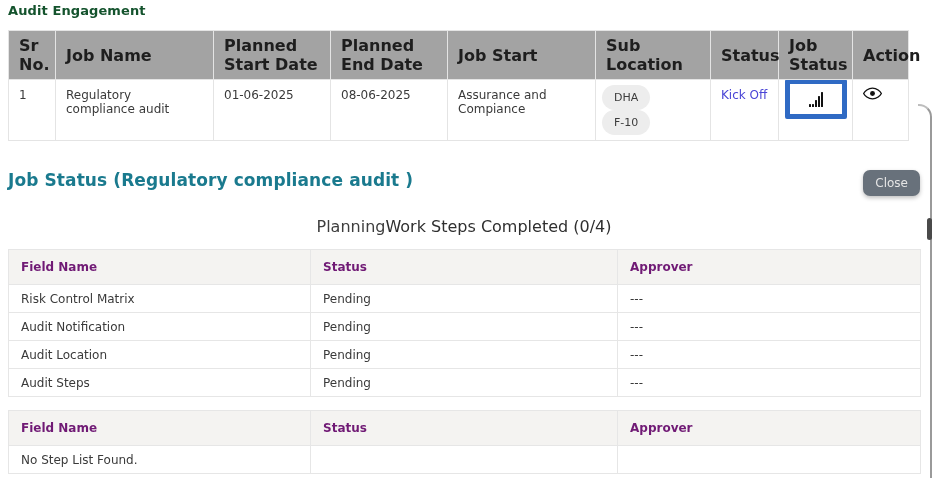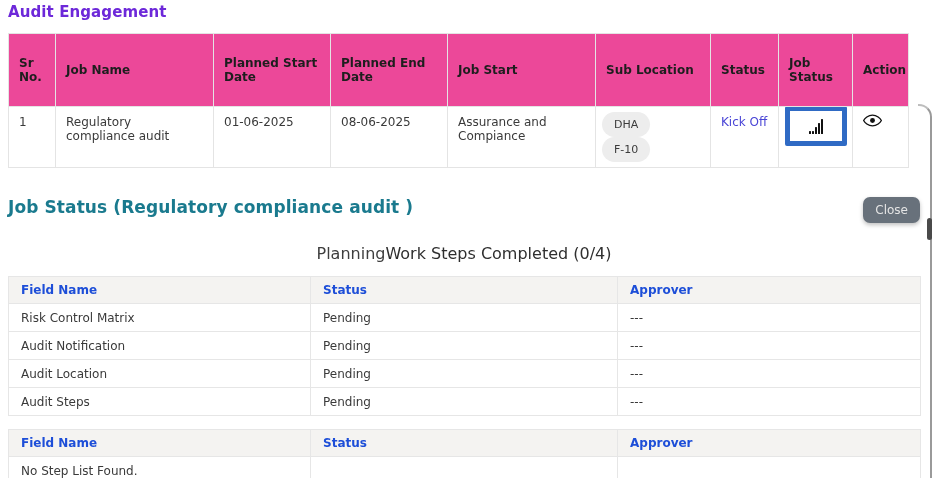--- a/index.html
+++ b/index.html
@@ -6,31 +6,31 @@
   html,body { background:#ffffff; }
   body {
     width:939px; height:478px; position:relative; overflow:hidden;
     font-family:"DejaVu Sans","Liberation Sans",sans-serif;
     color:#3a3a3a;
   }
   .page { position:absolute; left:8px; top:0; width:924px; }
 
   
   .page-title {
-    font-size:15px; font-weight:bold; color:#6d28d9;
+    font-size:13px; font-weight:bold; color:#14532d;
     margin:3px 0 12px 0; letter-spacing:0.1px;
   }
 
   
   table { border-collapse:collapse; table-layout:fixed; background:#fff; }
   .eng-table { width:900px; font-size:12px; }
   .eng-table th, .eng-table td { border:1px solid #e4e4e4; text-align:left; overflow:visible; }
   .eng-table th {
-    background:#ec4899; font-weight:bold; color:#1e1e1e;
-    height:28px; padding:22px 10px; font-size:12px;
+    background:#a3a3a3; font-weight:bold; color:#1e1e1e;
+    height:28px; padding:5px 10px; font-size:16px;
   }
   .eng-table td { height:38px; padding:8px 10px; vertical-align:top; color:#3a3a3a; }
   td.cell-subloc { padding:5px 6px; }
   td.cell-jobstatus { padding:0 6px; }
   td.cell-action { padding:7px 10px; }
 
   .pill {
     display:inline-block; background:#ededed; color:#3c3c3c;
     border-radius:14px; padding:6px 12px; font-size:11px; margin-right:5px;
   }
@@ -66,22 +66,22 @@
     width:912px; display:flex; justify-content:center; align-items:baseline;
   }
   .sec-head.first { margin-top:21px; }
   .sec-head.second { margin-top:16px; }
   .sec-title { font-size:16px; color:#3e3e3e; }
   .sec-steps { font-size:16px; color:#2f2f2f; }
 
   .steps-table { width:912px; font-size:12px; margin-top:13px; }
   .steps-table th, .steps-table td { border:1px solid #e6e6e6; text-align:left; }
   .steps-table th {
-    background:#f4f3f1; font-weight:bold; color:#1d4ed8;
-    height:27px; padding:5px 12px;margin-top:26px;
+    background:#f4f3f1; font-weight:bold; color:#701a75;
+    height:35px; padding:5px 12px;margin-top:26px;
   }
   .steps-table td { height:28px; padding:5px 12px; color:#3a3a3a; vertical-align:middle; }
 
   
   .panel-edge {
     position:absolute; left:918px; top:104px; width:14px; height:374px;
     border-top:2px solid #bdbdbd; border-right:2px solid #9a9a9a;
     border-top-right-radius:13px;
   }
   .scroll-thumb {

